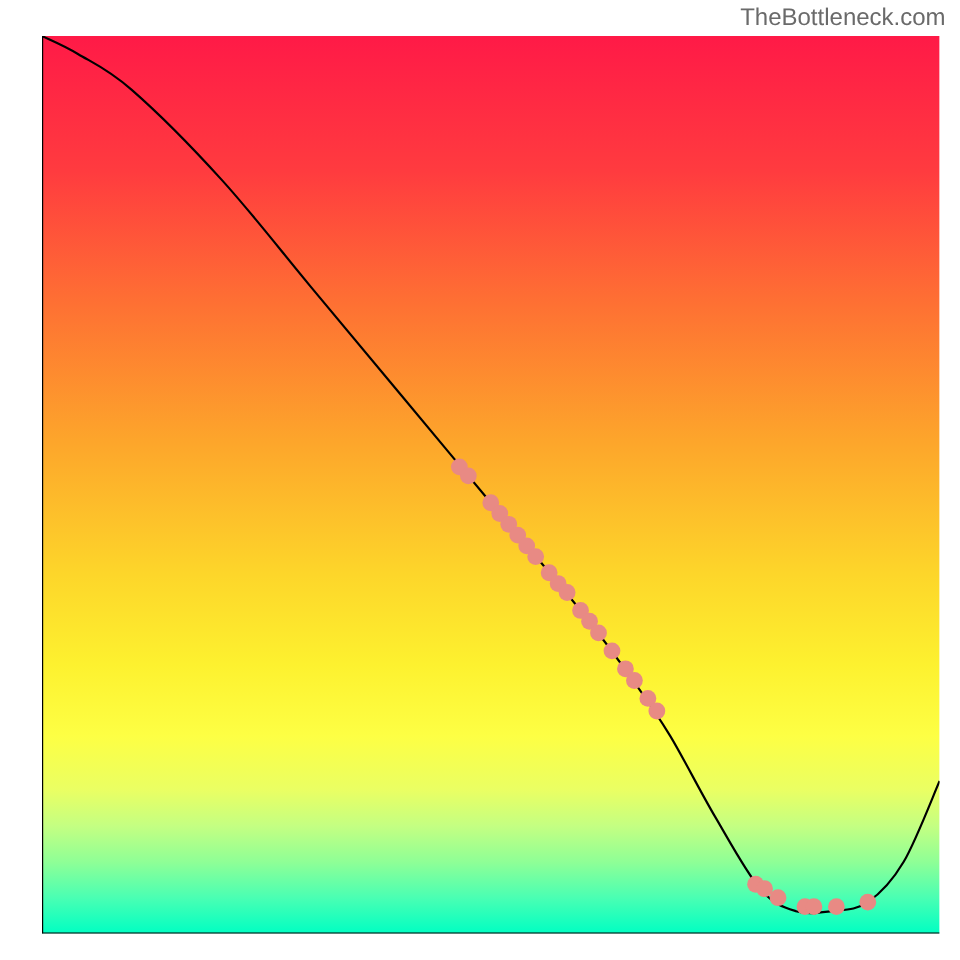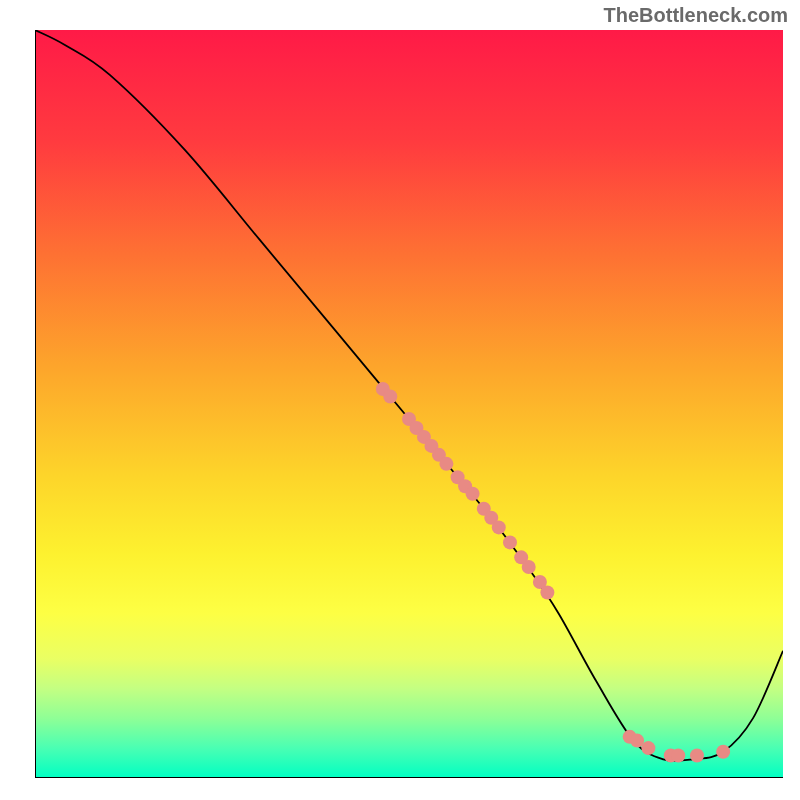--- a/index.html
+++ b/index.html
@@ -10,21 +10,21 @@
     font-family: Arial, sans-serif;
     position: relative;
     overflow: hidden;
   }
   .watermark {
     position: absolute;
     top: 4px;
     right: 12px;
     font-size: 20px;
     color: #6a6a6a;
-    font-weight: 700;
+    font-weight: 400;
     z-index: 10;
   }
   .chart-area {
     position: absolute;
     left: 35px;
     top: 30px;
     width: 748px;
     height: 748px;
   }
   .gradient-bg {

